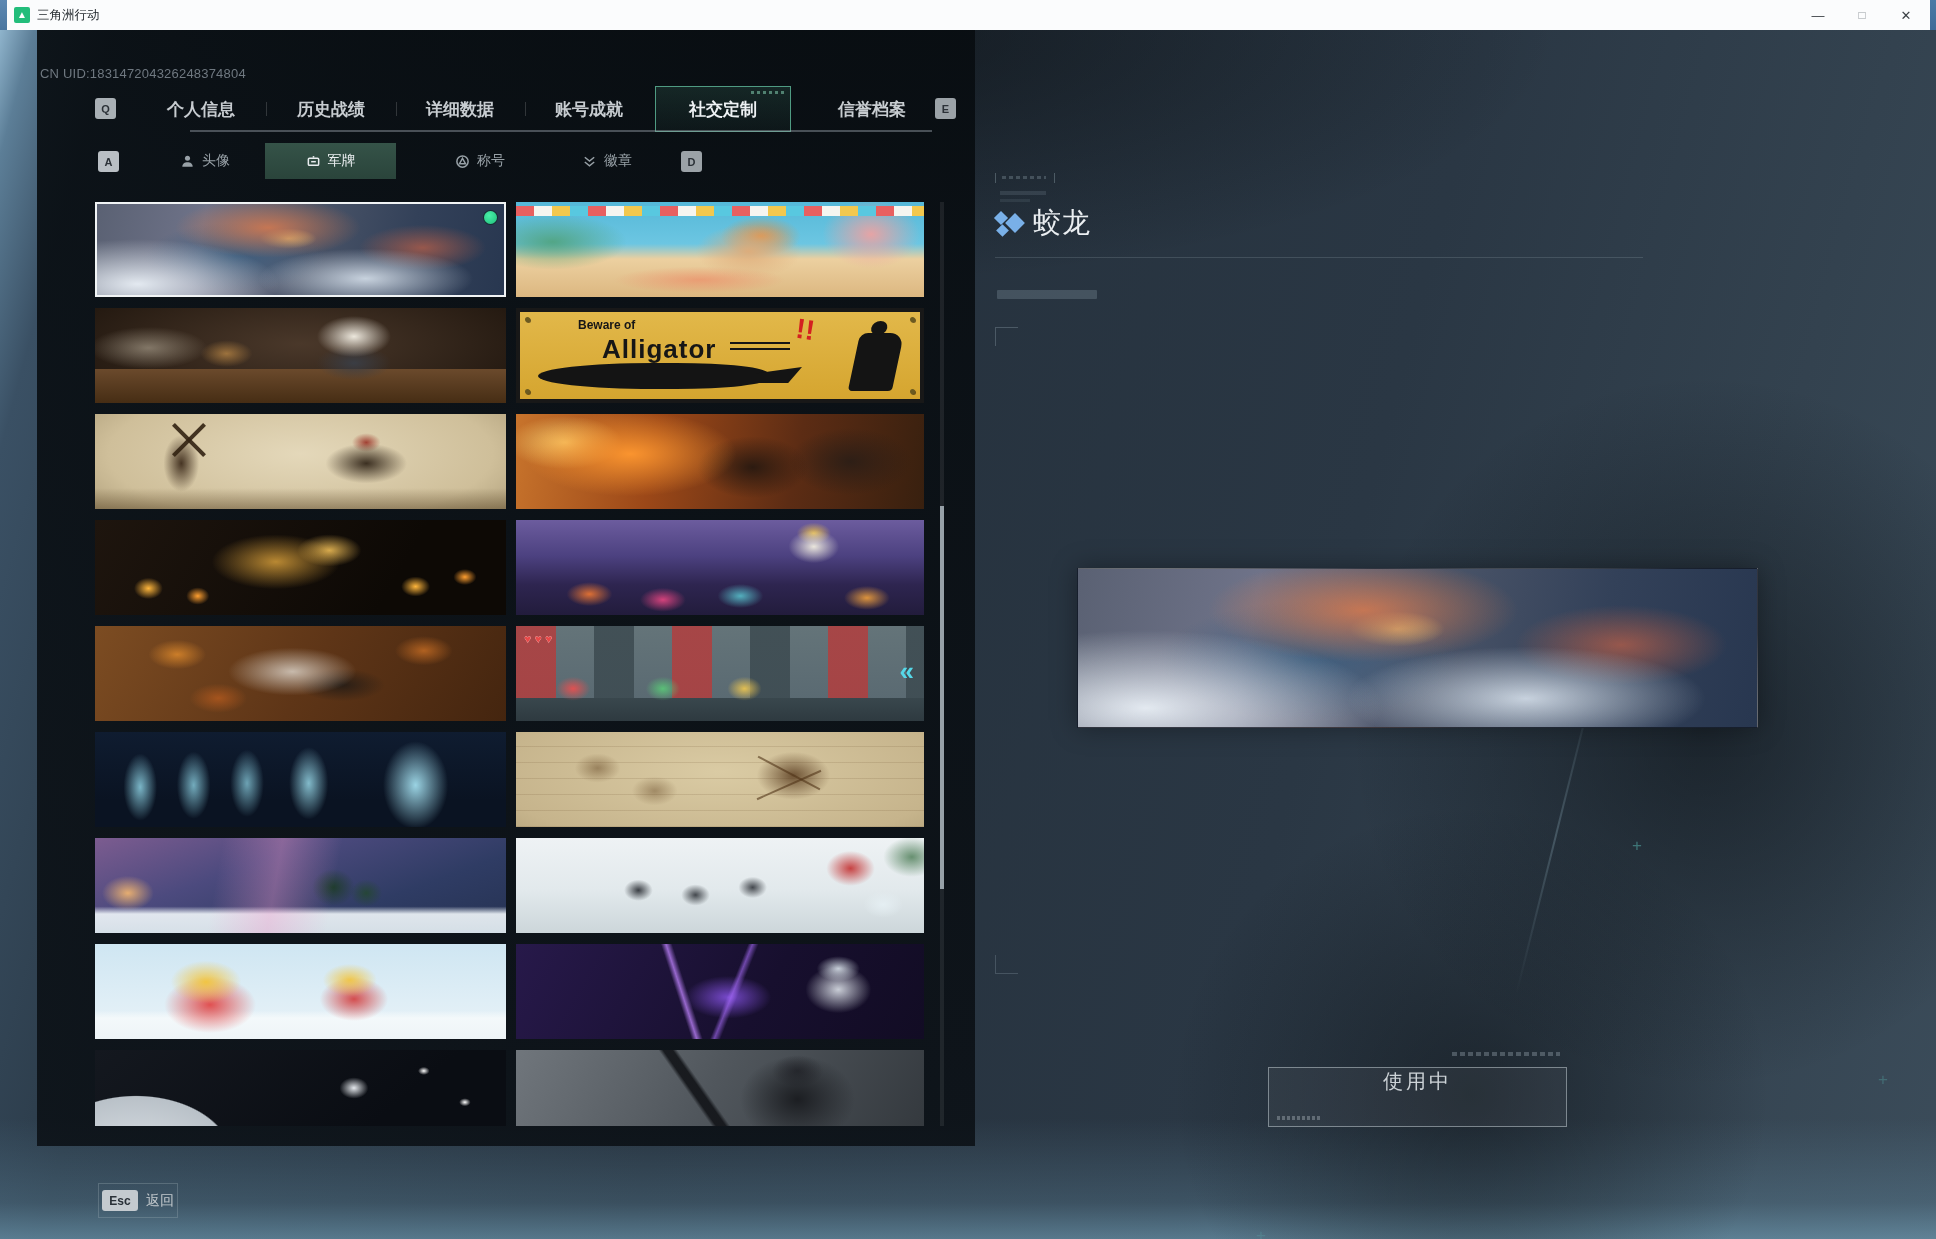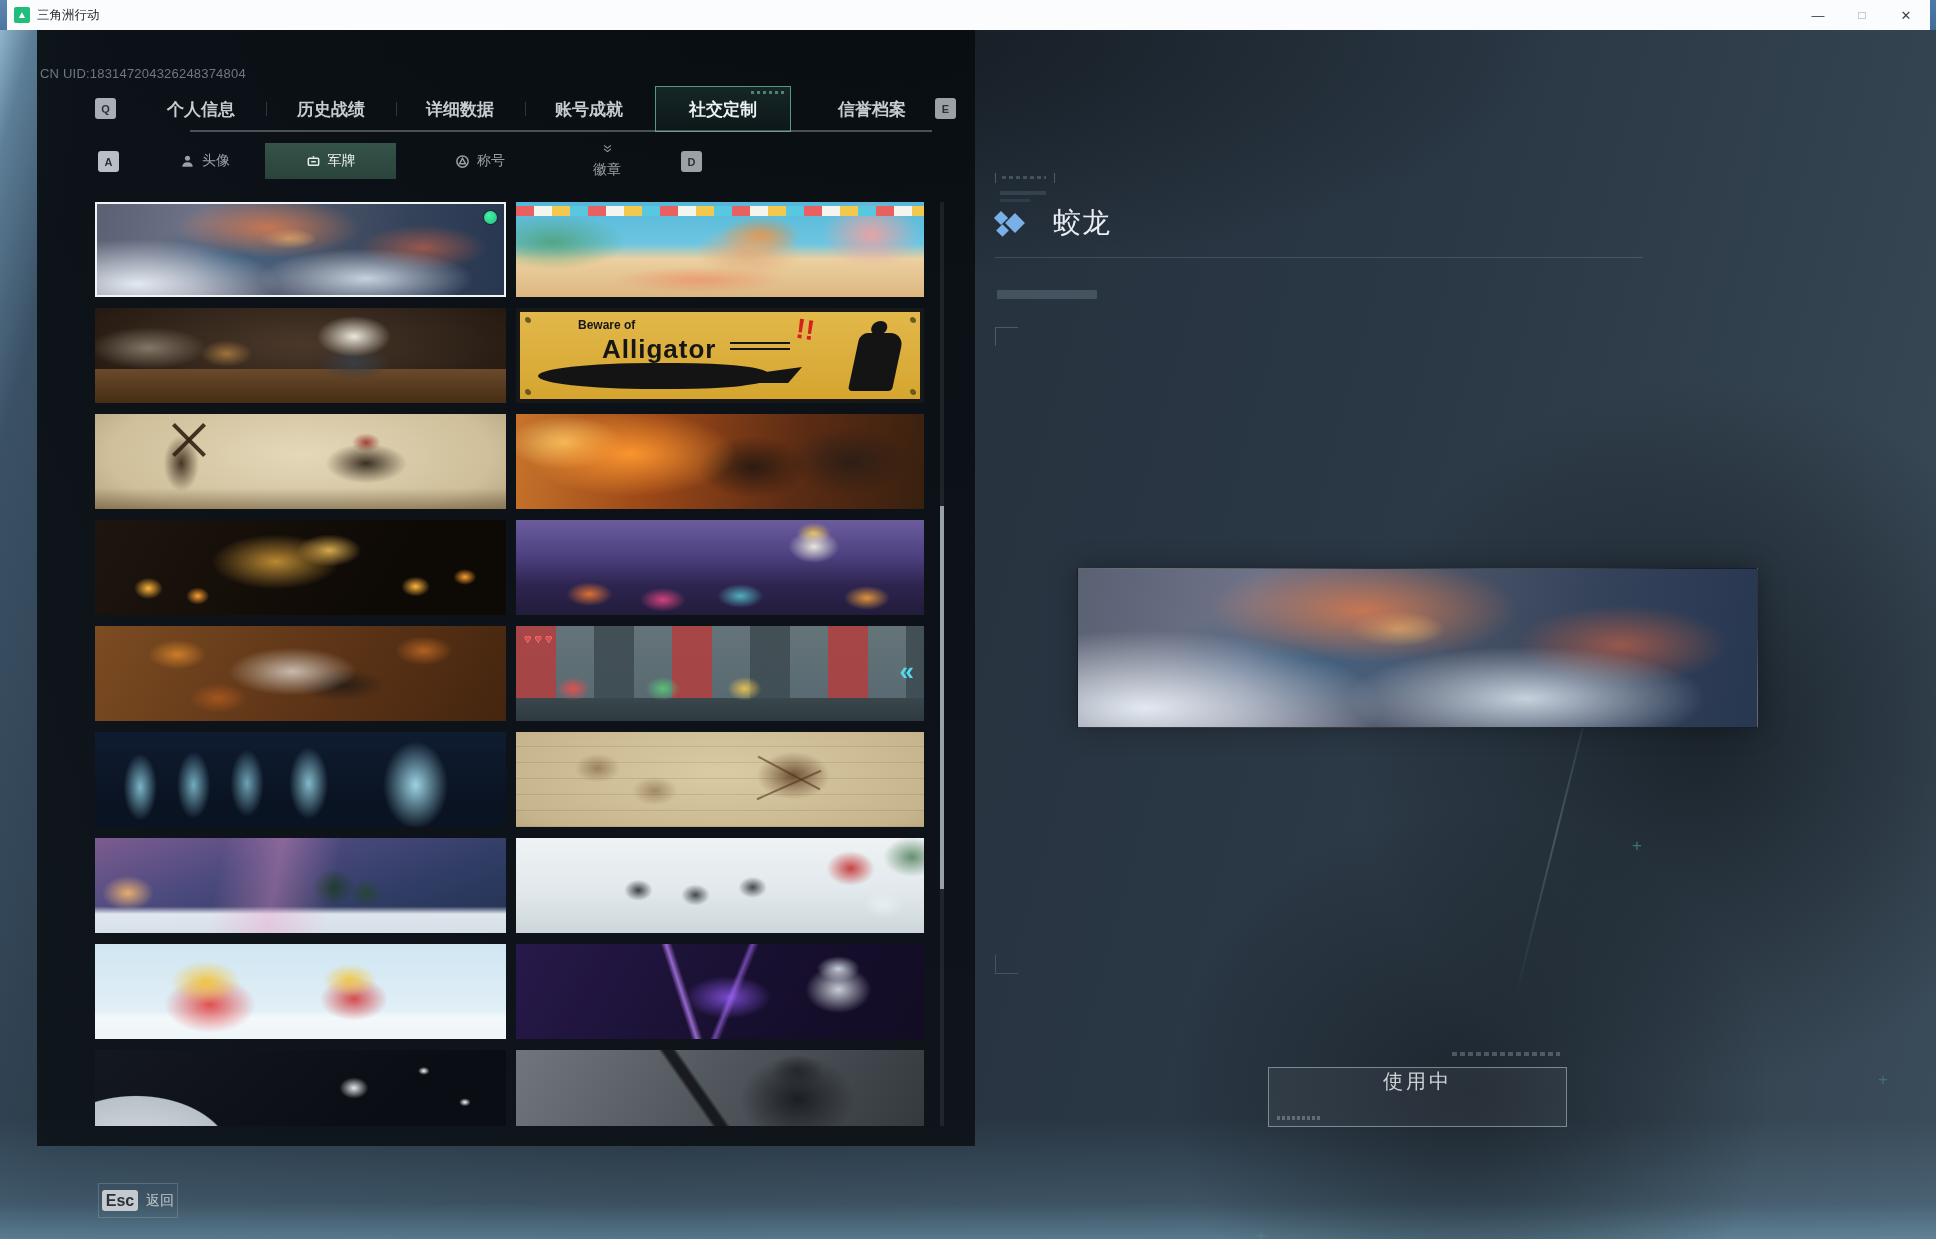--- a/index.html
+++ b/index.html
@@ -46,21 +46,21 @@
   .subtabs{position:absolute;left:0;top:113px;width:938px;height:36px;}
   .subtabs .ka{left:98px;top:8px;background:#b9bfc4;}
   .subtabs .kd{left:681px;top:8px;background:#9ba2a7;}
   .subtab{position:absolute;top:0;height:36px;display:flex;align-items:center;justify-content:center;gap:7px;font-size:14px;color:#98a1a7;cursor:pointer;}
   .subtab svg{width:15px;height:15px;stroke:currentColor;fill:none;stroke-width:1.6;}
   .subtab .fillico{fill:currentColor;stroke:none;}
   .subtab.active{background:linear-gradient(180deg,#355348,#2a443b);color:#e9edef;}
   .st-avatar{left:150px;width:110px;}
   .st-dogtag{left:265px;width:131px;}
   .st-title{left:420px;width:120px;}
-  .st-badge{left:552px;width:110px;flex-direction:column;}
+  .st-badge{left:552px;width:110px;}
 
   
   .grid{position:absolute;left:95px;top:172px;width:830px;height:924px;display:grid;grid-template-columns:411px 408px;column-gap:10px;grid-auto-rows:95px;row-gap:11px;overflow:hidden;}
   .tile{position:relative;box-sizing:border-box;cursor:pointer;background-color:#222;overflow:hidden;}
   .tile.sel{border:2px solid #f1f4f5;}
   .equip-dot{position:absolute;right:7px;top:7px;width:13px;height:13px;border-radius:50%;background:radial-gradient(circle at 40% 35%,#49f0a8,#1fbf7a);box-shadow:0 0 0 1px rgba(10,40,28,.6);}
 
   .scrollbar{position:absolute;left:940px;top:172px;width:4px;height:924px;background:rgba(255,255,255,.08);}
   .scroll-thumb{position:absolute;left:0;top:304px;width:4px;height:383px;background:#97a1a8;}
 
@@ -200,41 +200,41 @@
     radial-gradient(22% 72% at 69% 52%, rgba(26,28,32,.96), rgba(26,28,32,0) 64%),
     radial-gradient(9% 24% at 69% 22%, rgba(40,42,48,.95), rgba(40,42,48,0) 70%),
     linear-gradient(55deg, rgba(0,0,0,0) 44%, rgba(18,20,24,.9) 45%, rgba(18,20,24,.9) 47%, rgba(0,0,0,0) 48%),
     linear-gradient(120deg,#70767c 0%,#51575d 46%,#33383d 100%);}
 
   
   .deco-brackettext{position:absolute;left:995px;top:143px;width:58px;height:10px;border-left:1px solid rgba(160,180,190,.35);border-right:1px solid rgba(160,180,190,.35);
     background:repeating-linear-gradient(90deg,rgba(160,180,190,.28) 0 4px,rgba(0,0,0,0) 4px 7px);background-size:44px 3px;background-position:6px 3px;background-repeat:no-repeat;}
   .deco-line1{position:absolute;left:1000px;top:161px;width:46px;height:4px;background:rgba(160,180,190,.16);}
   .deco-line2{position:absolute;left:1000px;top:169px;width:30px;height:3px;background:rgba(160,180,190,.12);}
-  .item-head{position:absolute;left:995px;top:174px;display:flex;align-items:center;gap:28px;}
+  .item-head{position:absolute;left:995px;top:174px;display:flex;align-items:center;gap:8px;}
   .rarity-ico{position:relative;width:30px;height:30px;}
   .rarity-ico i{position:absolute;background:#79b0e8;}
   .rarity-ico .d1{width:10px;height:10px;left:1px;top:5px;transform:rotate(45deg);}
   .rarity-ico .d2{width:14px;height:14px;left:13px;top:8px;transform:rotate(45deg);}
   .rarity-ico .d3{width:9px;height:9px;left:3px;top:18px;transform:rotate(45deg);}
   .item-name{font-size:28px;color:#eaeef1;letter-spacing:1px;}
   .item-divider{position:absolute;left:995px;top:227px;width:648px;height:1px;background:rgba(200,215,222,.16);}
   .deco-pill{position:absolute;left:997px;top:260px;width:100px;height:9px;background:rgba(175,195,205,.22);border-radius:1px;}
   .corner{position:absolute;width:22px;height:18px;}
   .corner.tl{left:995px;top:297px;border-left:1px solid rgba(160,180,190,.3);border-top:1px solid rgba(160,180,190,.3);}
   .corner.bl{left:995px;top:925px;border-left:1px solid rgba(160,180,190,.25);border-bottom:1px solid rgba(160,180,190,.25);}
   .preview-banner{position:absolute;left:1077px;top:538px;width:679px;height:158px;border:1px solid rgba(0,0,0,.45);box-shadow:0 0 24px rgba(0,0,0,.35);}
   .use-btn{position:absolute;left:1268px;top:1037px;width:299px;height:60px;box-sizing:border-box;border:1px solid rgba(190,200,206,.55);background:rgba(255,255,255,.05);display:flex;align-items:flex-start;justify-content:center;cursor:pointer;}
   .use-btn .lbl{font-size:20px;color:#cdd3d7;letter-spacing:3px;}
   .use-btn .mini{position:absolute;left:8px;bottom:6px;width:44px;height:4px;background:repeating-linear-gradient(90deg,rgba(190,200,206,.35) 0 3px,rgba(0,0,0,0) 3px 5px);}
   .use-topnote{position:absolute;left:1452px;top:1022px;width:108px;height:4px;background:repeating-linear-gradient(90deg,rgba(180,195,205,.3) 0 5px,rgba(0,0,0,0) 5px 8px);}
 
   
   .esc-box{position:absolute;left:98px;top:1153px;width:80px;height:35px;box-sizing:border-box;border:1px solid rgba(150,165,175,.35);display:flex;align-items:center;justify-content:center;gap:8px;cursor:pointer;}
-  .esc-key{min-width:30px;height:21px;background:#c4cacf;border-radius:3px;color:#2a3138;font-size:16px;font-weight:bold;display:flex;align-items:center;justify-content:center;padding:0 3px;}
+  .esc-key{min-width:30px;height:21px;background:#c4cacf;border-radius:3px;color:#2a3138;font-size:12px;font-weight:bold;display:flex;align-items:center;justify-content:center;padding:0 3px;}
   .esc-lbl{font-size:14px;color:#c3c9cd;}
 </style>
 </head>
 <body>
 
 <div class="titlebar">
   <span class="edgeL"></span>
   <span class="app-logo">
       <span>▲</span>
     </span>

